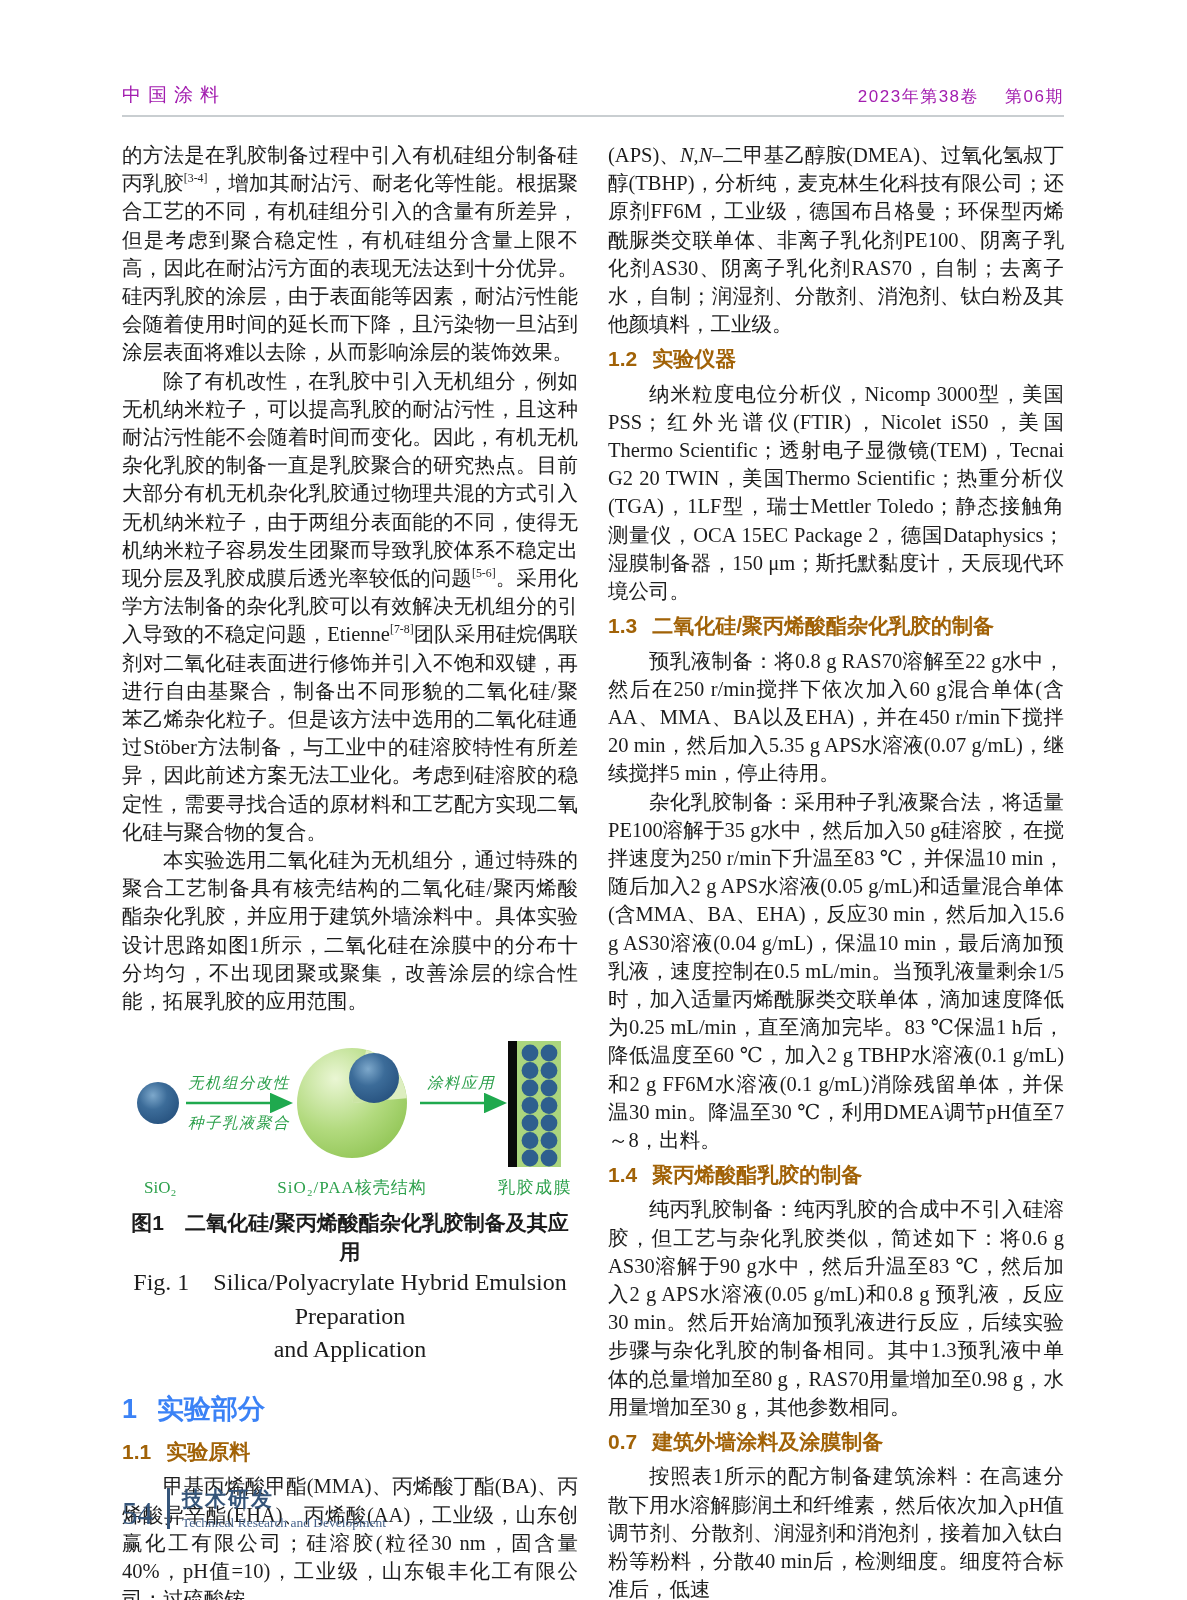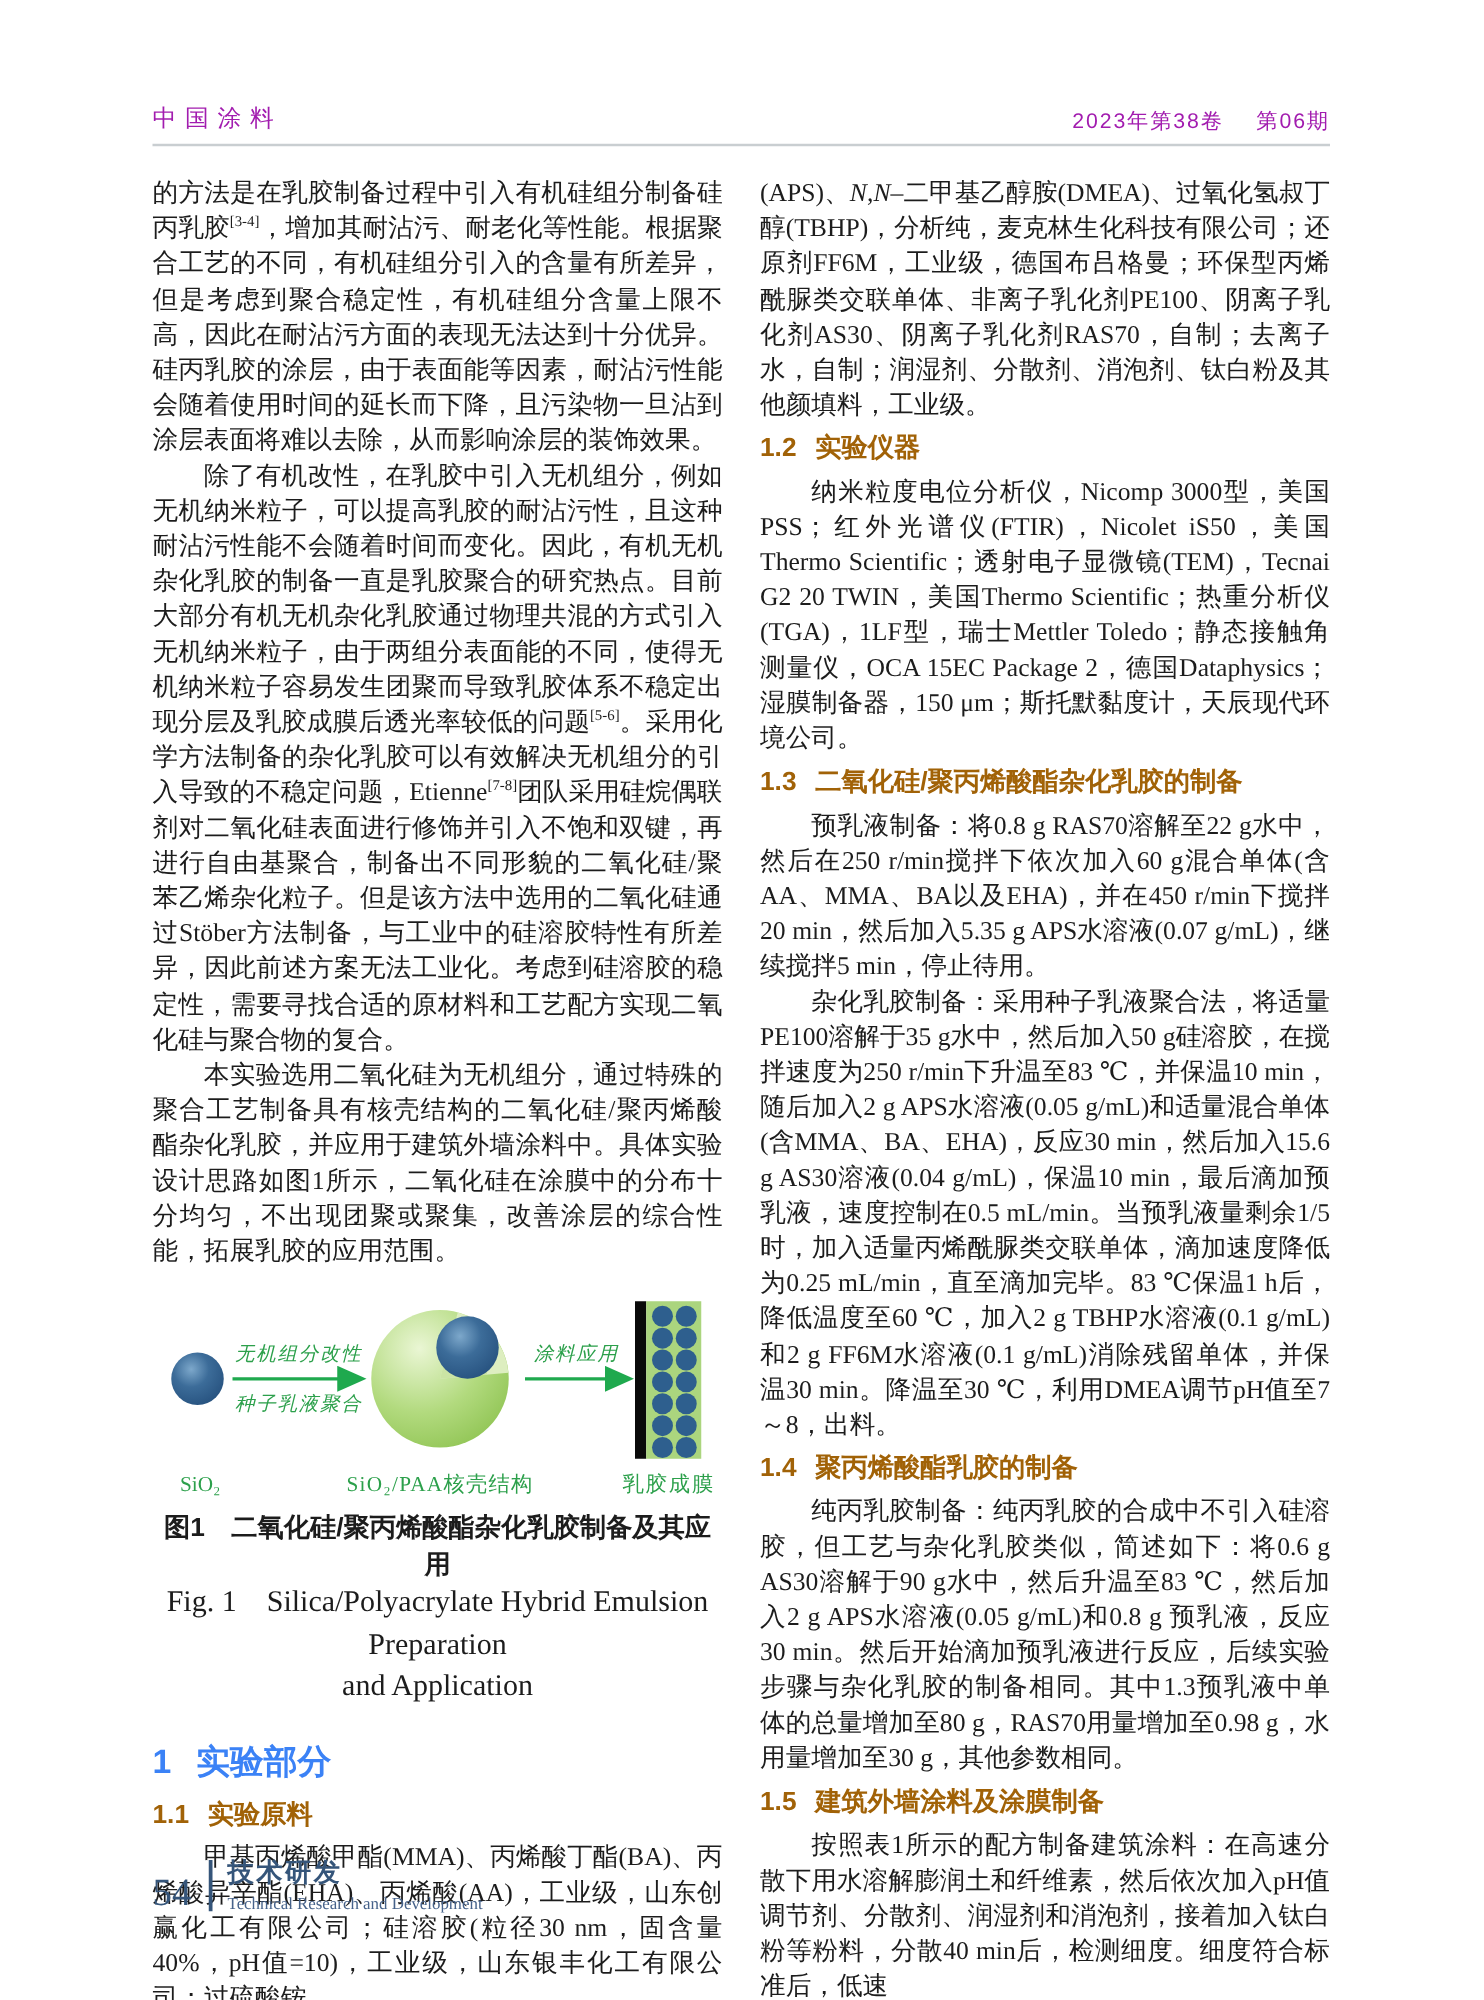--- a/index.html
+++ b/index.html
@@ -172,21 +172,21 @@
       <div class="h2"><span class="num">1.2</span><span>实验仪器</span></div>
       <p class="ind">纳米粒度电位分析仪，Nicomp 3000型，美国PSS；红外光谱仪(FTIR)，Nicolet iS50，美国Thermo Scientific；透射电子显微镜(TEM)，Tecnai G2 20 TWIN，美国Thermo Scientific；热重分析仪(TGA)，1LF型，瑞士Mettler Toledo；静态接触角测量仪，OCA 15EC Package 2，德国Dataphysics；湿膜制备器，150 μm；斯托默黏度计，天辰现代环境公司。</p>
 
       <div class="h2"><span class="num">1.3</span><span>二氧化硅/聚丙烯酸酯杂化乳胶的制备</span></div>
       <p class="ind">预乳液制备：将0.8 g RAS70溶解至22 g水中，然后在250 r/min搅拌下依次加入60 g混合单体(含AA、MMA、BA以及EHA)，并在450 r/min下搅拌20 min，然后加入5.35 g APS水溶液(0.07 g/mL)，继续搅拌5 min，停止待用。</p>
       <p class="ind">杂化乳胶制备：采用种子乳液聚合法，将适量PE100溶解于35 g水中，然后加入50 g硅溶胶，在搅拌速度为250 r/min下升温至83 ℃，并保温10 min，随后加入2 g APS水溶液(0.05 g/mL)和适量混合单体(含MMA、BA、EHA)，反应30 min，然后加入15.6 g AS30溶液(0.04 g/mL)，保温10 min，最后滴加预乳液，速度控制在0.5 mL/min。当预乳液量剩余1/5时，加入适量丙烯酰脲类交联单体，滴加速度降低为0.25 mL/min，直至滴加完毕。83 ℃保温1 h后，降低温度至60 ℃，加入2 g TBHP水溶液(0.1 g/mL)和2 g FF6M水溶液(0.1 g/mL)消除残留单体，并保温30 min。降温至30 ℃，利用DMEA调节pH值至7～8，出料。</p>
 
       <div class="h2"><span class="num">1.4</span><span>聚丙烯酸酯乳胶的制备</span></div>
       <p class="ind">纯丙乳胶制备：纯丙乳胶的合成中不引入硅溶胶，但工艺与杂化乳胶类似，简述如下：将0.6 g AS30溶解于90 g水中，然后升温至83 ℃，然后加入2 g APS水溶液(0.05 g/mL)和0.8 g 预乳液，反应30 min。然后开始滴加预乳液进行反应，后续实验步骤与杂化乳胶的制备相同。其中1.3预乳液中单体的总量增加至80 g，RAS70用量增加至0.98 g，水用量增加至30 g，其他参数相同。</p>
 
-      <div class="h2"><span class="num">1.5</span><span>建筑外墙涂料及涂膜制备</span></div>
+      <div class="h2"><span class="num">0.7</span><span>建筑外墙涂料及涂膜制备</span></div>
       <p class="ind">按照表1所示的配方制备建筑涂料：在高速分散下用水溶解膨润土和纤维素，然后依次加入pH值调节剂、分散剂、润湿剂和消泡剂，接着加入钛白粉等粉料，分散40 min后，检测细度。细度符合标准后，低速</p>
     </div>
 
   </div>
 </div>
 
 <div class="ftr">
   <div class="pg">54</div>
   <div class="bar"></div>
   <div class="sec">

